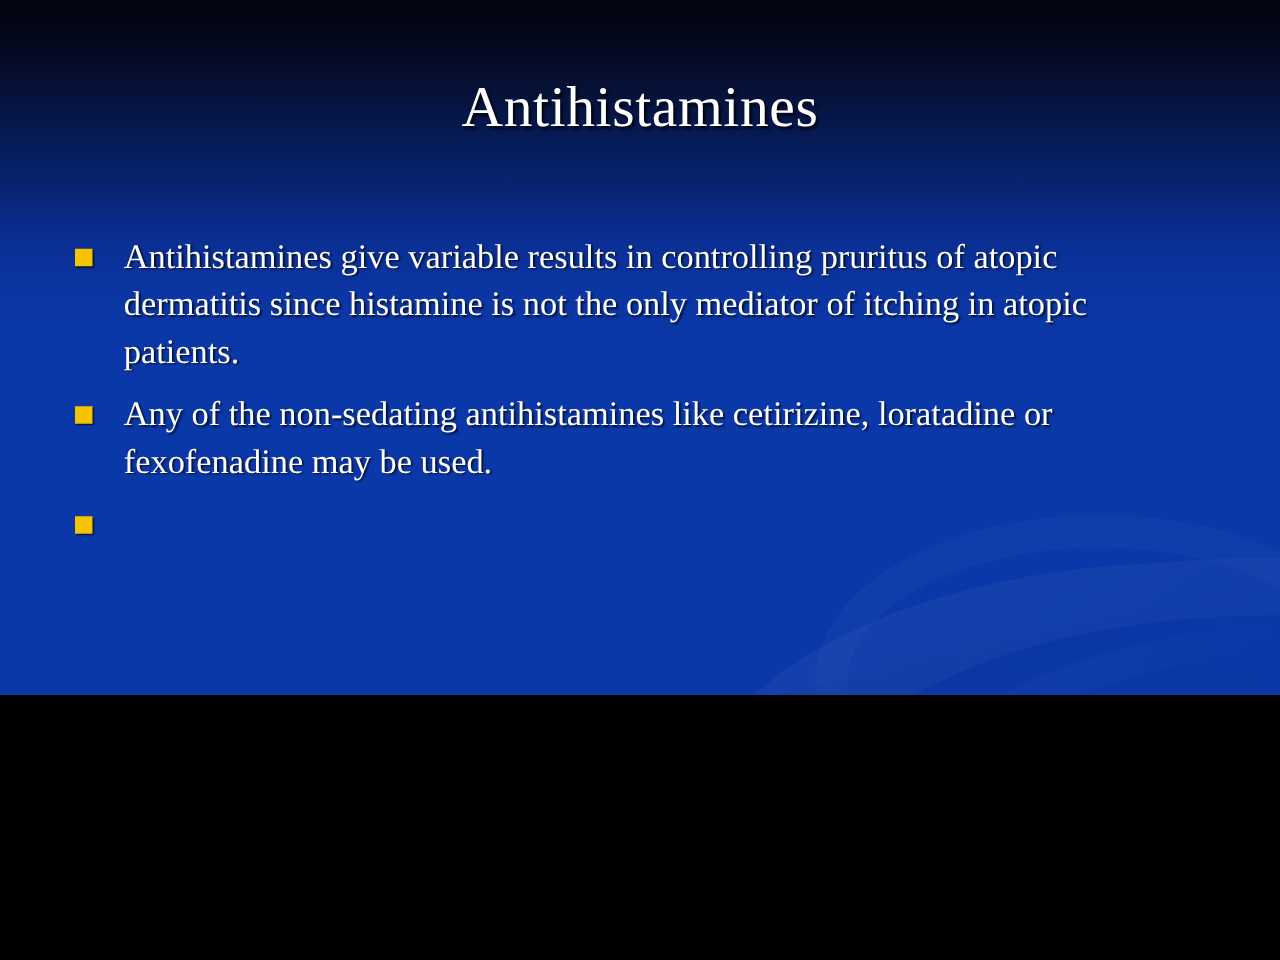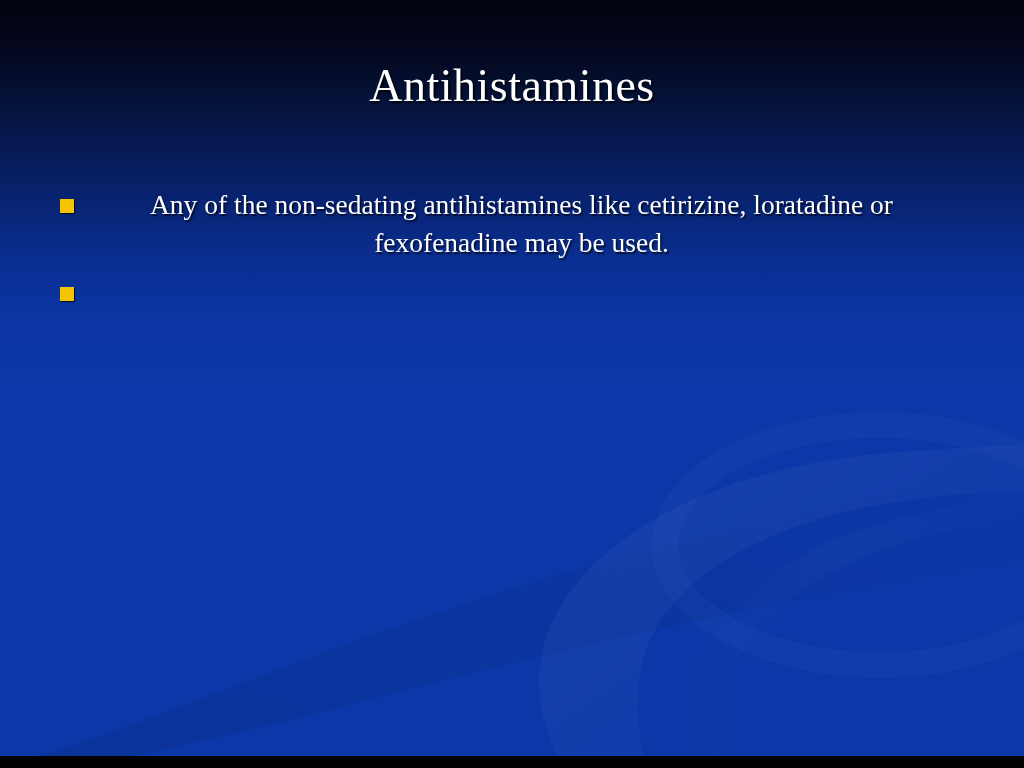--- a/index.html
+++ b/index.html
@@ -5,21 +5,21 @@
 <style>
   html, body {
     margin: 0;
     padding: 0;
     background: #000;
   }
 
   .slide {
     position: relative;
     width: 1024px;
-    height: 756px;
+    height: 556px;
     overflow: hidden;
     font-family: "Liberation Serif", "DejaVu Serif", serif;
     
     background-image: linear-gradient(
       to bottom,
       #03040f 0%,
       #04061a 5%,
       #051033 12%,
       #061a55 20%,
       #082577 28%,
@@ -84,21 +84,21 @@
   .bullet-text {
     flex: 1 1 auto;
     color: #ffffff;
     font-size: 27.5px;
     line-height: 38px;
     text-shadow: 1.5px 1.5px 1.5px rgba(0,0,0,0.7);
   }
 
   
   .bullet-row[data-idx="0"] .bullet-text { max-width: 840px; }
-  .bullet-row[data-idx="1"] .bullet-text { max-width: 845px; text-align: center; }
+  .bullet-row[data-idx="1"] .bullet-text { max-width: 845px; }
   .bullet-row[data-idx="2"] .bullet-text { max-width: 862px; }
   .bullet-row[data-idx="3"] .bullet-text { max-width: 800px; }
 </style>
 </head>
 <body>
 
 <div class="slide">
 
   <div class="swoosh-layer">
     <svg viewBox="0 0 1024 768" xmlns="http://www.w3.org/2000/svg" aria-hidden="true">
@@ -129,20 +129,24 @@
       <path d="M 700 768 C 660 640 760 520 1024 498 L 1024 520 C 790 544 700 650 726 768 Z" fill="url(#swGrad3)"></path>
 
       <ellipse cx="880" cy="545" rx="215" ry="120" fill="none" stroke="#7fa2e0" stroke-opacity="0.05" stroke-width="26"></ellipse>
     </svg>
   </div>
 
   <div class="title">Antihistamines</div>
 
   <div class="body-area">
 
+    <div class="bullet-row" data-idx="0">
+      <span class="bullet-marker"></span>
+      <span class="bullet-text">Antihistamines give variable results in controlling pruritus of atopic dermatitis since histamine is not the only mediator of itching in atopic patients.</span>
+    </div>
 
     <div class="bullet-row" data-idx="1">
       <span class="bullet-marker"></span>
       <span class="bullet-text">Any of the non-sedating antihistamines like cetirizine, loratadine or fexofenadine may be used.</span>
     </div>
 
 
     <div class="bullet-row" data-idx="3">
       <span class="bullet-marker"></span>
     </div>

